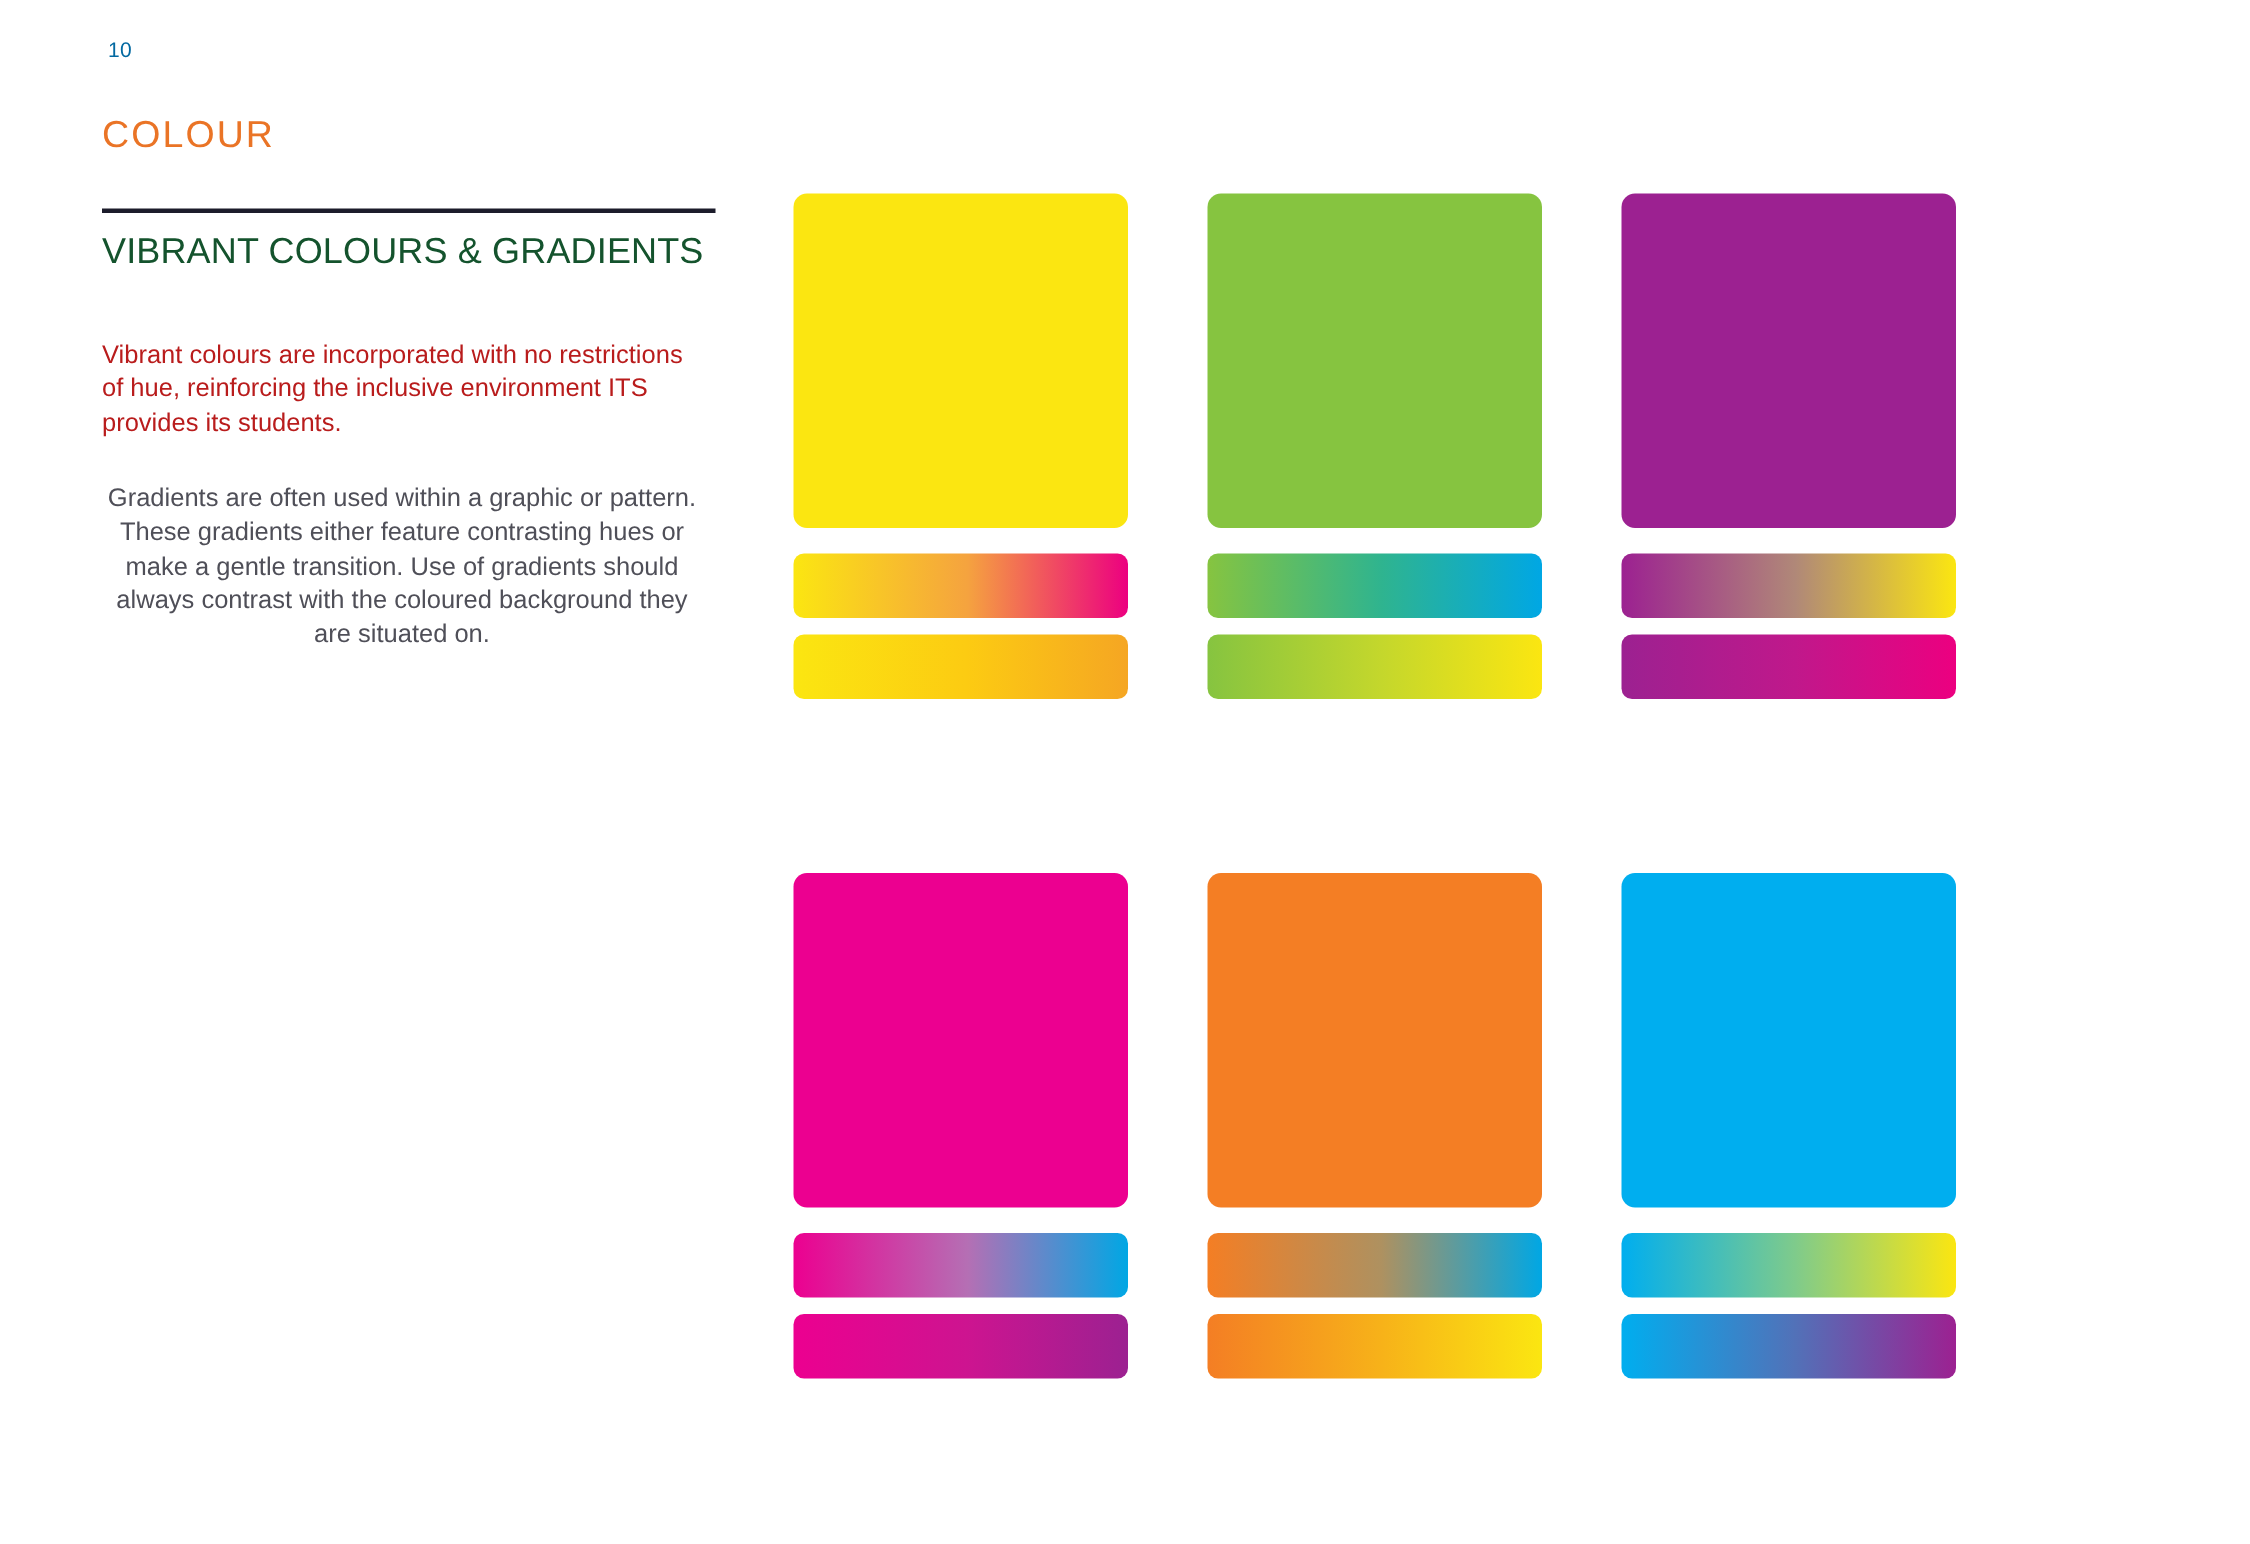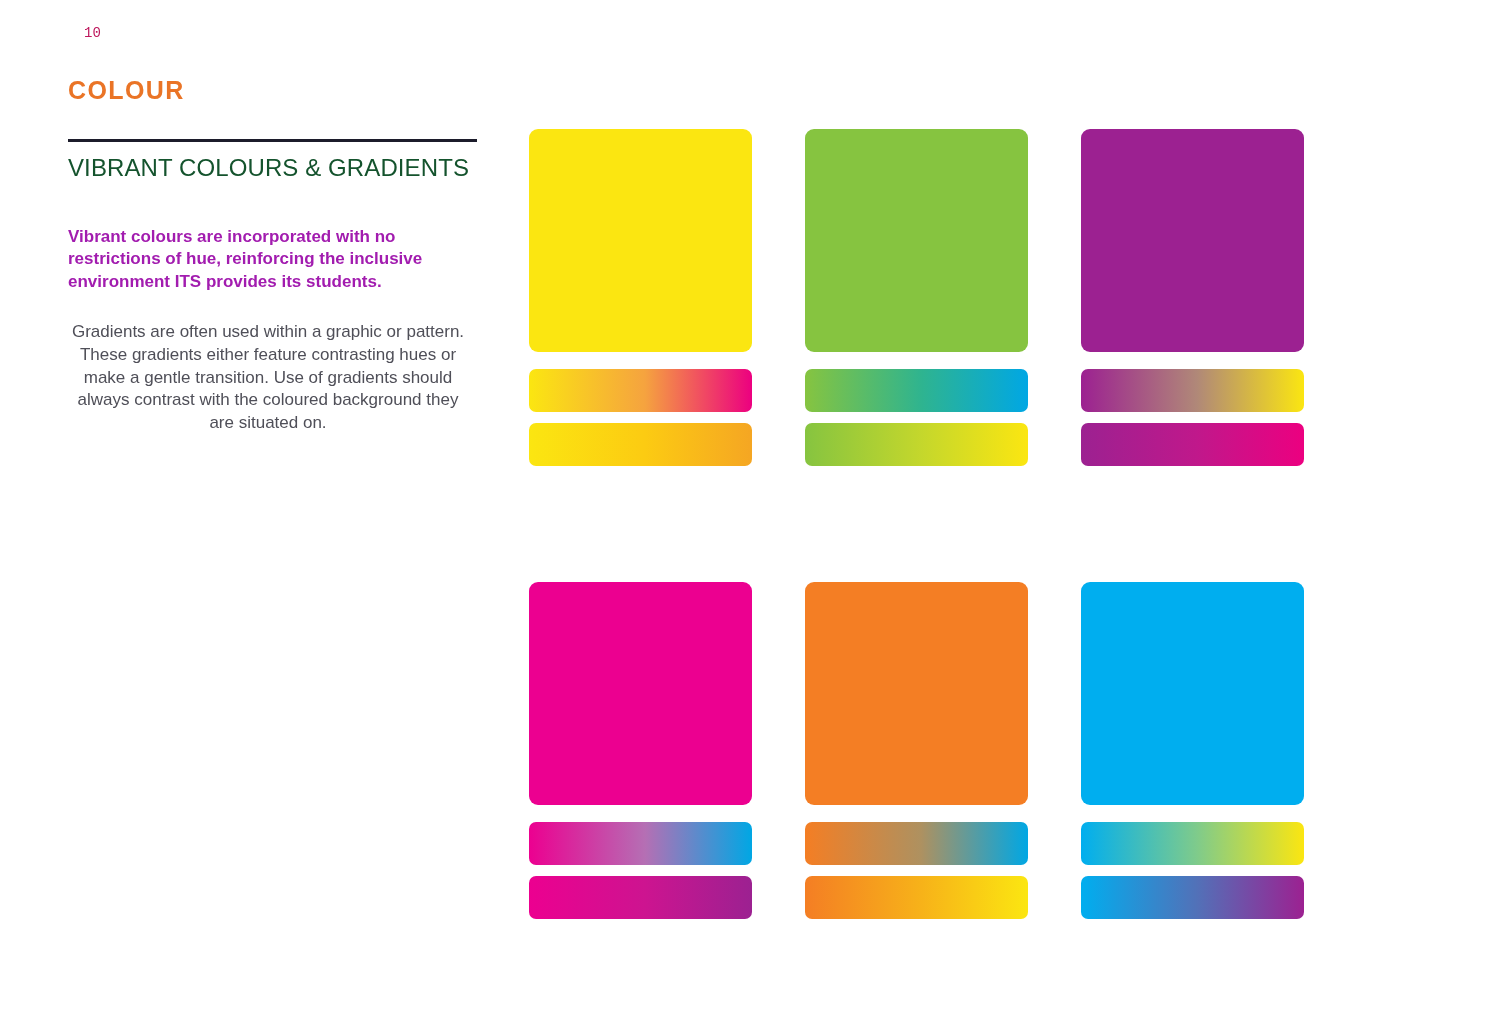--- a/index.html
+++ b/index.html
@@ -22,29 +22,28 @@
 
   
   .left-col {
     position: absolute;
     left: 68px;
     top: 26px;
     width: 412px;
   }
   .page-number {
     font-size: 14px;
-    color: #be185d;
+    color: #0369a1;
     letter-spacing: 0.2px;
     line-height: 1;
-    margin: 0 0 38px 16px;
-    font-family: Liberation Mono, monospace;
+    margin: 0 0 38px 4px;
   }
   .section-title {
     font-size: 25px;
-    font-weight: 700;
+    font-weight: 400;
     color: #ea7426;
     letter-spacing: 1.4px;
     line-height: 1;
     margin: 0 0 36px 0;
   }
   .rule {
     width: 409px;
     height: 3px;
     background: #1c1c2b;
     margin: 0 0 12px 0;
@@ -58,22 +57,22 @@
     margin: 0 0 44px 0;
   }
   .para {
     font-size: 17px;
     line-height: 1.33;
     color: #4f4f58;
     margin: 0 0 28px 0;
     max-width: 400px;
   }
   .para.bold {
-    font-weight: 700;
-    color: #a21caf;
+    font-weight: 400;
+    color: #b91c1c;
   }
   .para:last-child { margin-bottom: 0; text-align: center; }
 
   
   .swatch-grid {
     position: absolute;
     left: 529px;
     top: 129px;
     width: 774px;
   }

